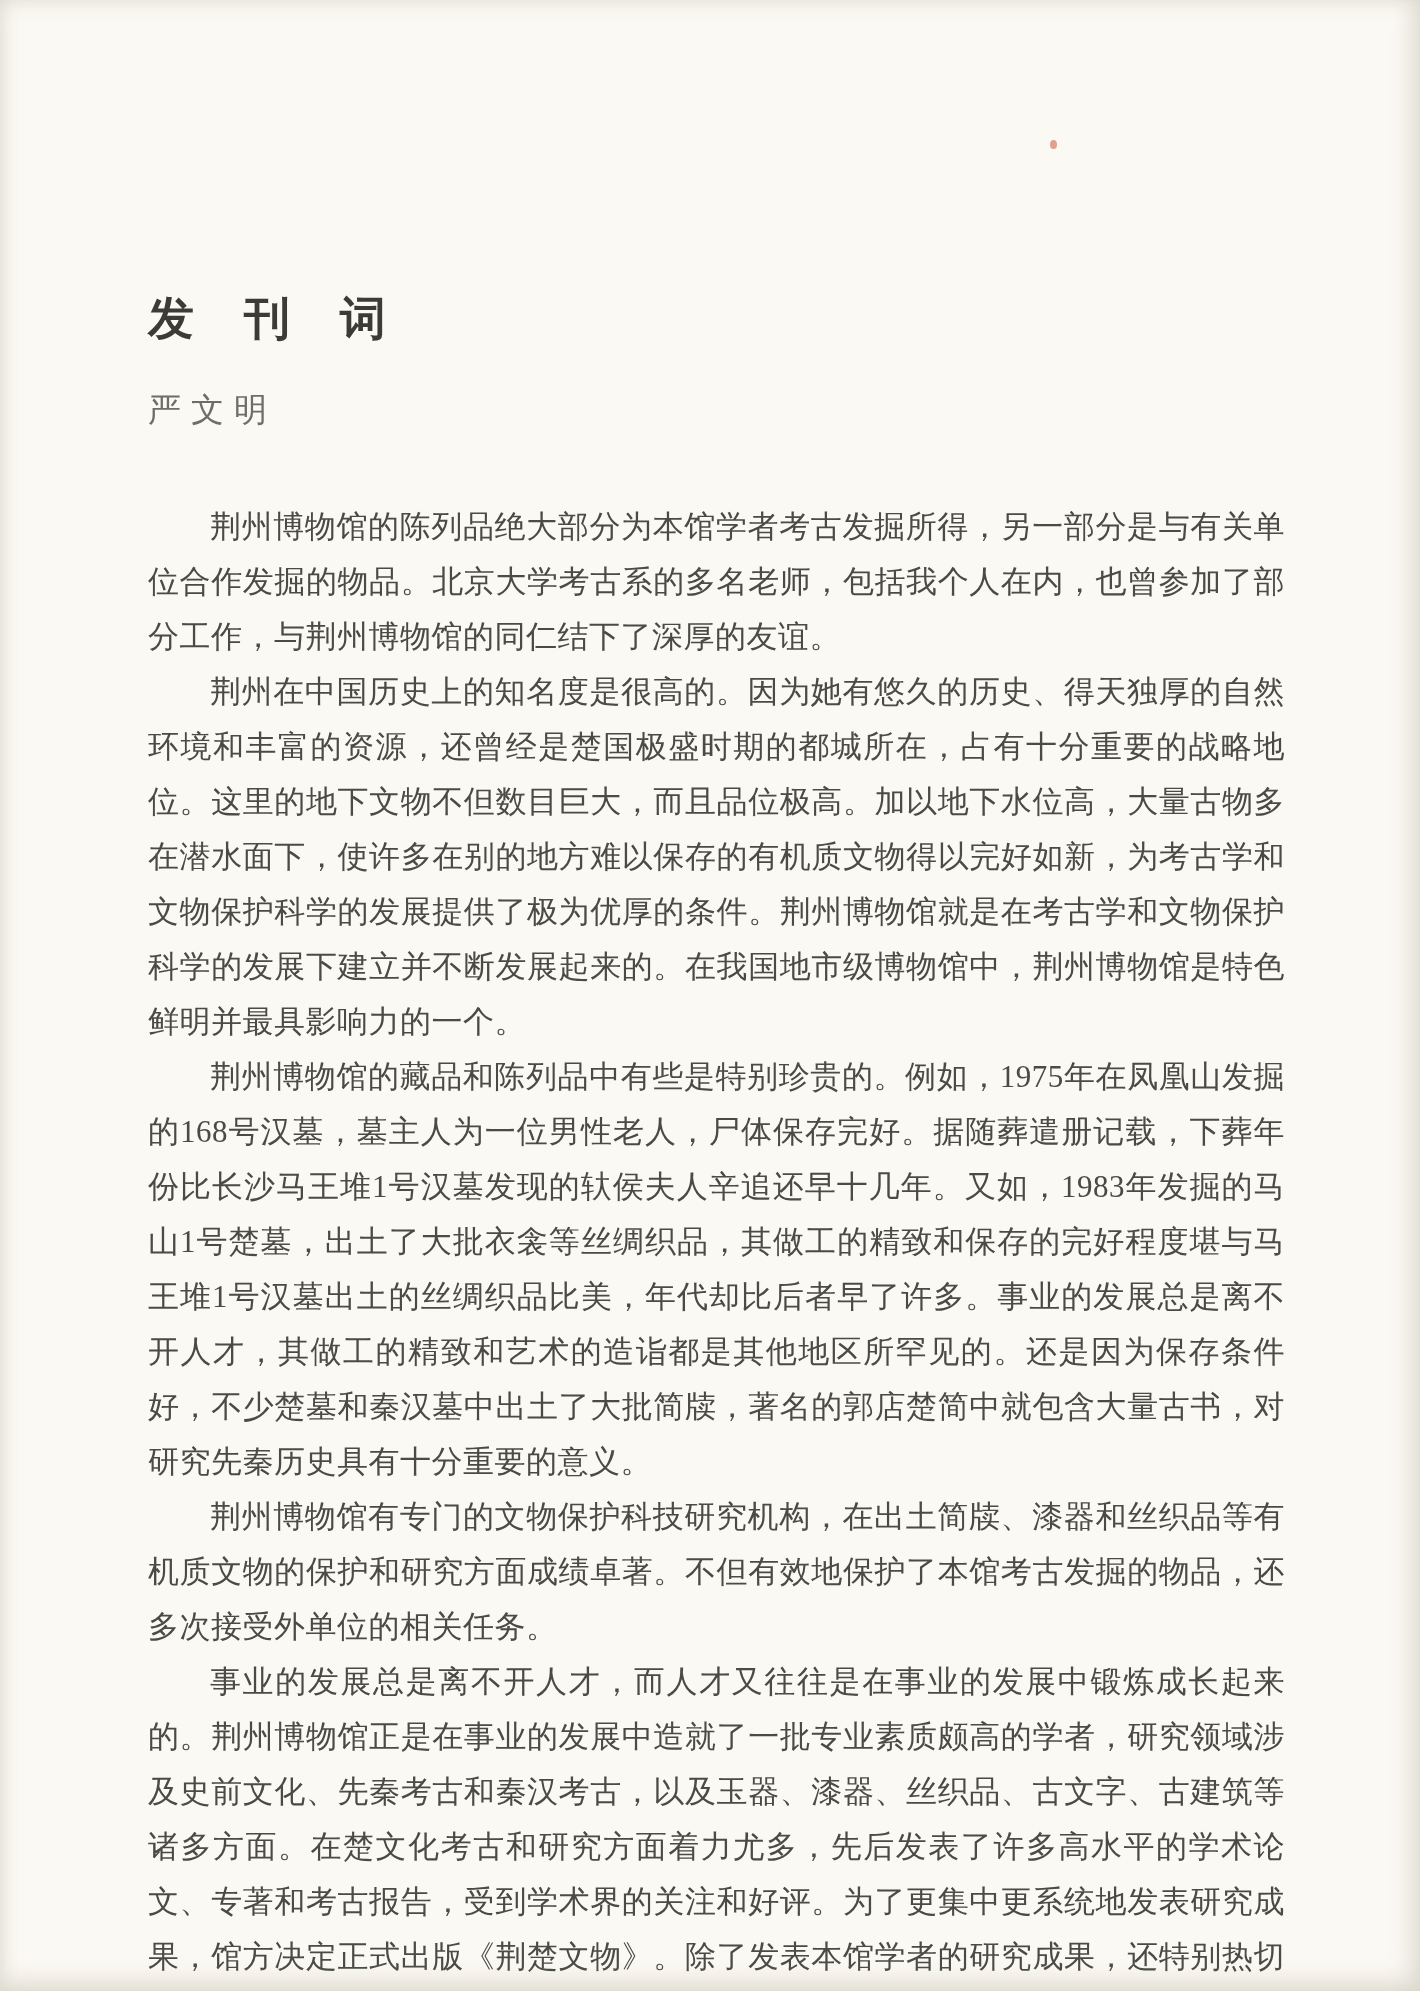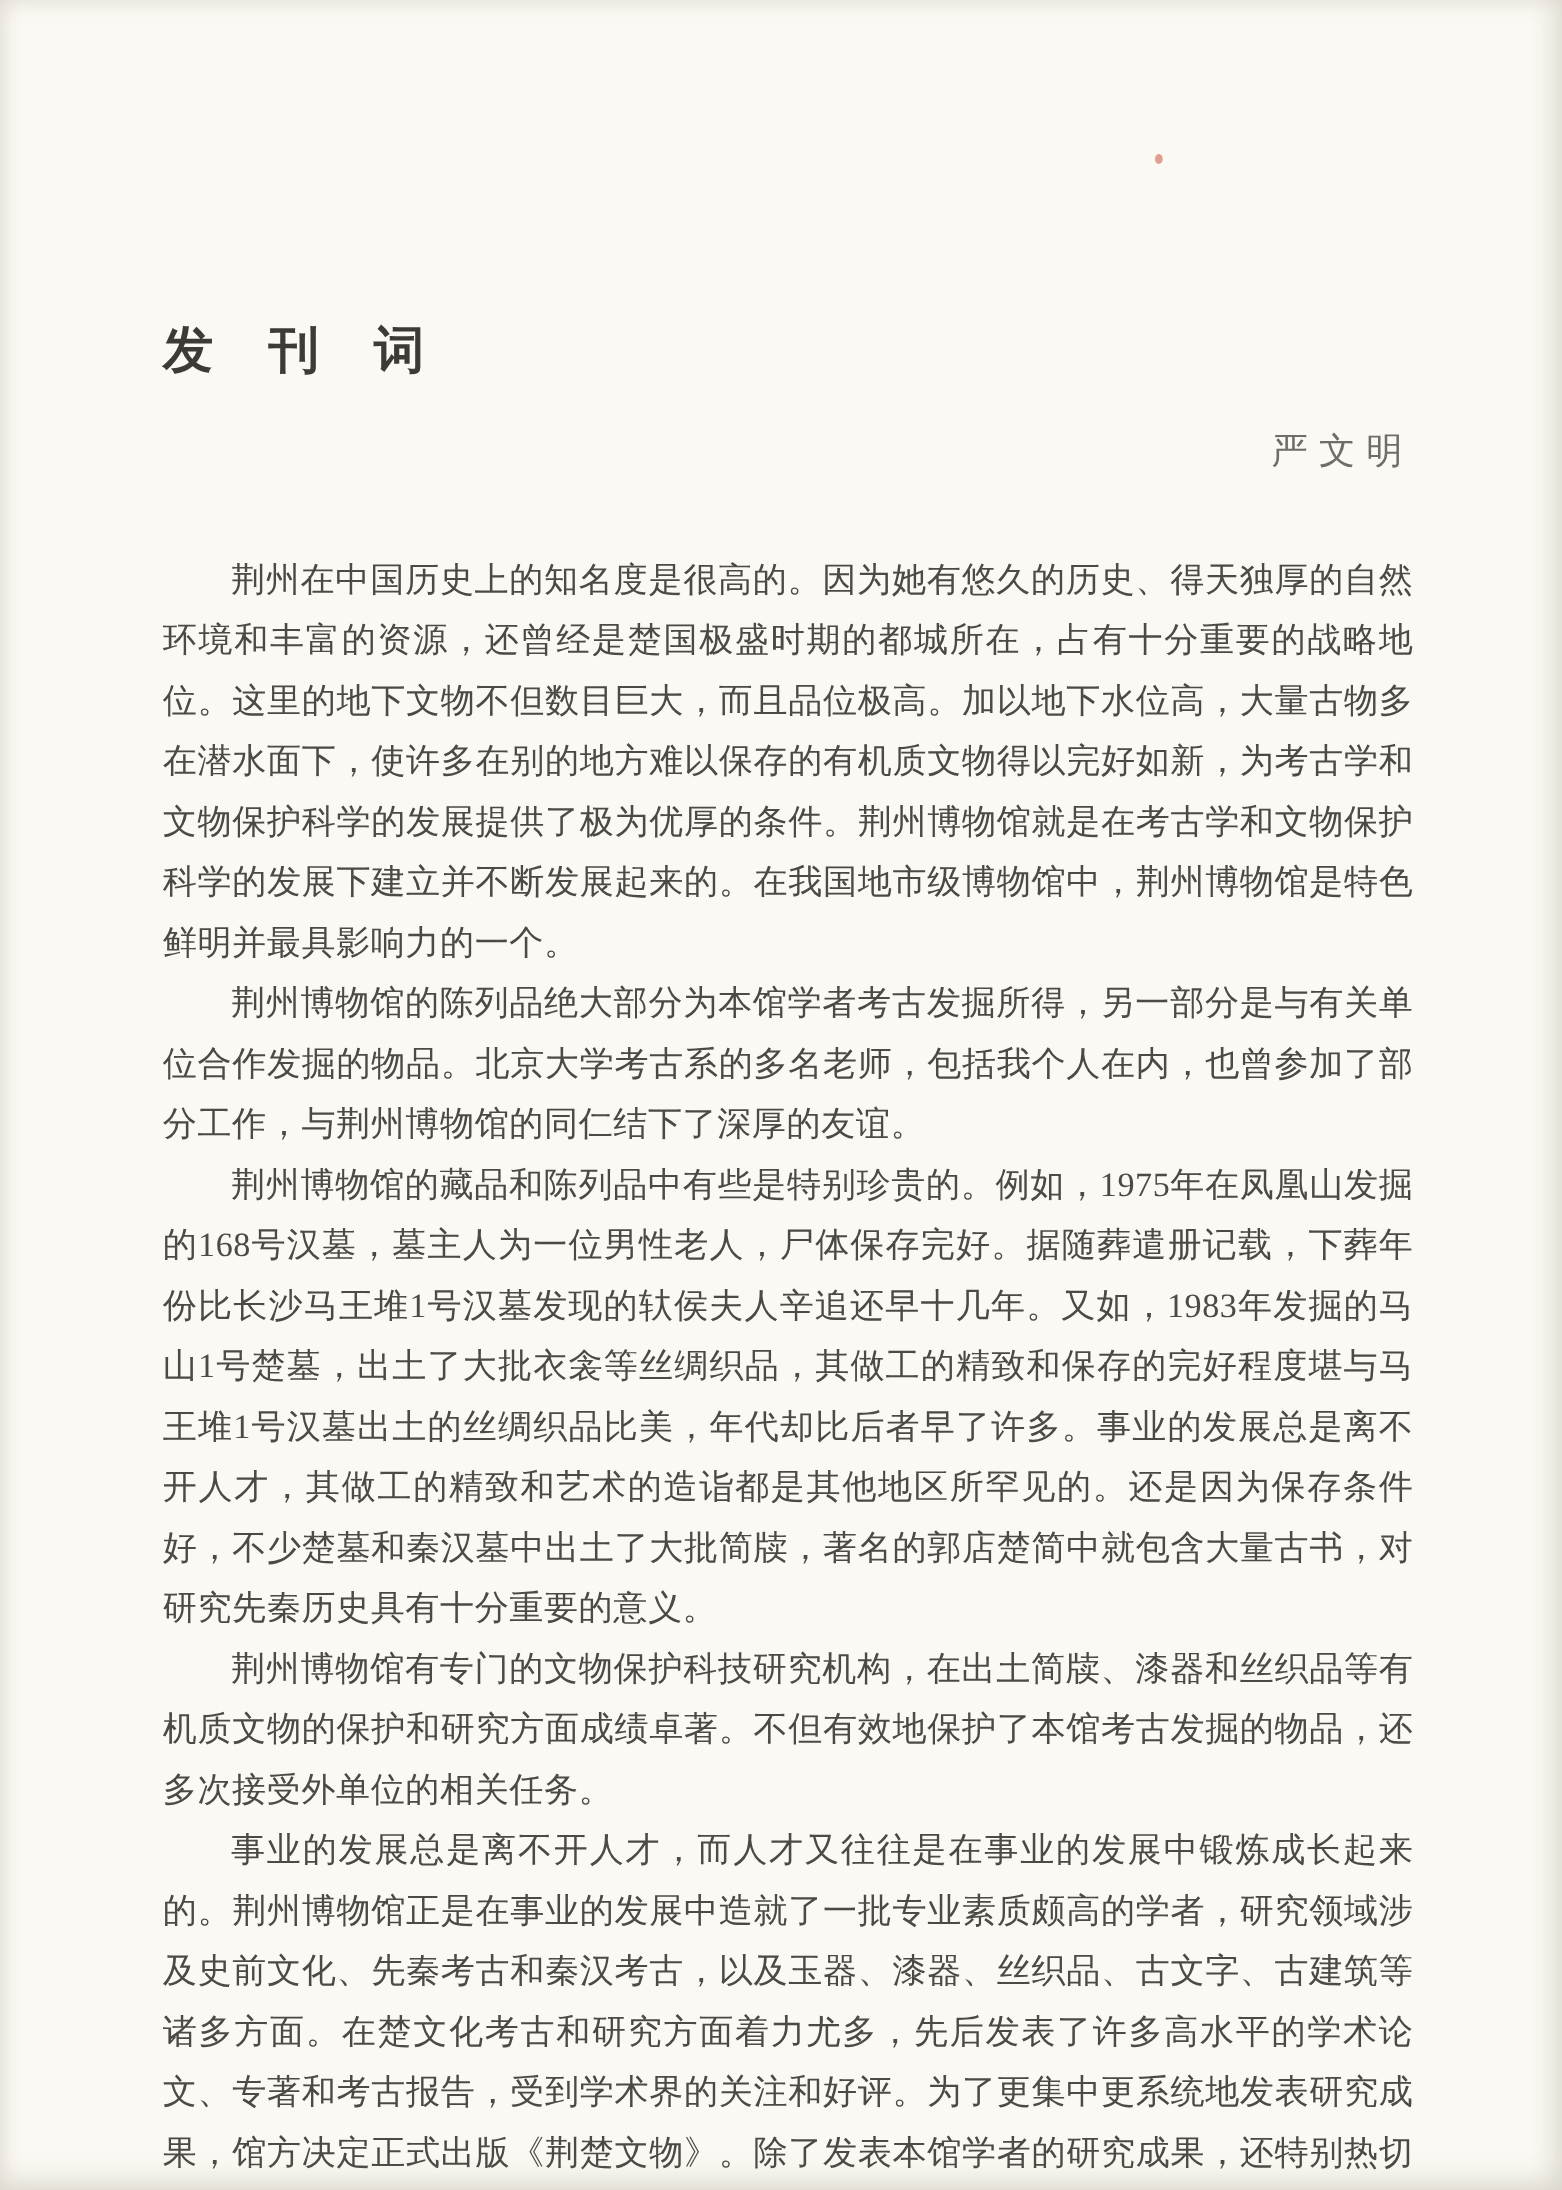--- a/index.html
+++ b/index.html
@@ -38,21 +38,21 @@
   .doc-title{
     margin:0;
     padding-top:288px;
     font-size:46px;
     font-weight:bold;
     letter-spacing:2px;
     color:var(--title-color);
   }
   .doc-author{
     margin:38px 0 0 0;
-    text-align:right;
+    text-align:left;
     font-size:33px;
     font-weight:normal;
     letter-spacing:10px;
     color:var(--author-color);
   }
   .doc-body{
     margin-top:66px;
     color:var(--text-color);
   }
   .doc-body p{
@@ -78,20 +78,20 @@
 <body>
 
 <div class="page">
   <span class="speck"></span>
 
   <h1 class="doc-title">发　刊　词</h1>
 
   <div class="doc-author">严文明</div>
 
   <div class="doc-body">
+    <p>荆州博物馆的陈列品绝大部分为本馆学者考古发掘所得，另一部分是与有关单位合作发掘的物品。北京大学考古系的多名老师，包括我个人在内，也曾参加了部分工作，与荆州博物馆的同仁结下了深厚的友谊。</p>
     <p>荆州在中国历史上的知名度是很高的。因为她有悠久的历史、得天独厚的自然环境和丰富的资源，还曾经是楚国极盛时期的都城所在，占有十分重要的战略地位。这里的地下文物不但数目巨大，而且品位极高。加以地下水位高，大量古物多在潜水面下，使许多在别的地方难以保存的有机质文物得以完好如新，为考古学和文物保护科学的发展提供了极为优厚的条件。荆州博物馆就是在考古学和文物保护科学的发展下建立并不断发展起来的。在我国地市级博物馆中，荆州博物馆是特色鲜明并最具影响力的一个。</p>
-    <p>荆州博物馆的陈列品绝大部分为本馆学者考古发掘所得，另一部分是与有关单位合作发掘的物品。北京大学考古系的多名老师，包括我个人在内，也曾参加了部分工作，与荆州博物馆的同仁结下了深厚的友谊。</p>
     <p>荆州博物馆的藏品和陈列品中有些是特别珍贵的。例如，1975年在凤凰山发掘的168号汉墓，墓主人为一位男性老人，尸体保存完好。据随葬遣册记载，下葬年份比长沙马王堆1号汉墓发现的轪侯夫人辛追还早十几年。又如，1983年发掘的马山1号楚墓，出土了大批衣衾等丝绸织品，其做工的精致和保存的完好程度堪与马王堆1号汉墓出土的丝绸织品比美，年代却比后者早了许多。事业的发展总是离不开人才，其做工的精致和艺术的造诣都是其他地区所罕见的。还是因为保存条件好，不少楚墓和秦汉墓中出土了大批简牍，著名的郭店楚简中就包含大量古书，对研究先秦历史具有十分重要的意义。</p>
     <p>荆州博物馆有专门的文物保护科技研究机构，在出土简牍、漆器和丝织品等有机质文物的保护和研究方面成绩卓著。不但有效地保护了本馆考古发掘的物品，还多次接受外单位的相关任务。</p>
     <p>事业的发展总是离不开人才，而人才又往往是在事业的发展中锻炼成长起来的。荆州博物馆正是在事业的发展中造就了一批专业素质颇高的学者，研究领域涉及史前文化、先秦考古和秦汉考古，以及玉器、漆器、丝织品、古文字、古建筑等诸多方面。在楚文化考古和研究方面着力尤多，先后发表了许多高水平的学术论文、专著和考古报告，受到学术界的关注和好评。为了更集中更系统地发表研究成果，馆方决定正式出版《荆楚文物》。除了发表本馆学者的研究成果，还特别热切地欢迎相关方面的学者投稿，希望大家共同来浇灌和培育这块新生的园地！</p>
   </div>
 
 </div>
 
 </body></html>

